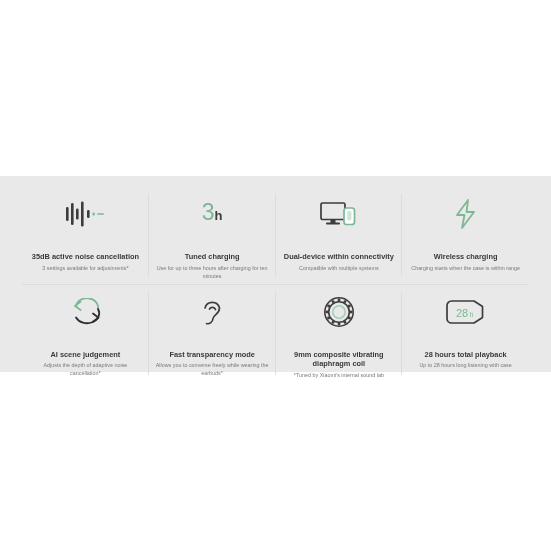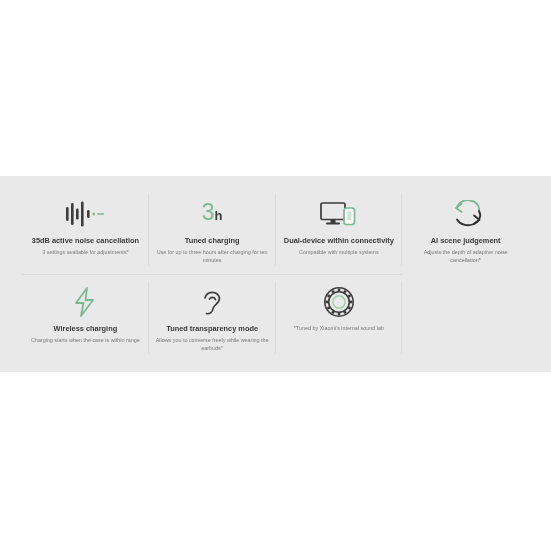--- a/index.html
+++ b/index.html
@@ -72,21 +72,21 @@
     font-weight:400;
   }
   .big-text .num{color:#7cb894;font-size:23px;}
   .big-text .unit{color:#3c3c3c;font-size:13px;font-weight:700;}
 
   .title{
     font-size:7.4px;
     line-height:9.5px;
     color:#3a3a3a;
     font-weight:700;
-    margin:0 0 2px 0;
+    margin:16px 0 2px 0;
     max-width:118px;
   }
   .desc{
     font-size:5.4px;
     line-height:8px;
     color:#7a7a7a;
     font-weight:400;
     max-width:118px;
   }
 </style>
@@ -137,49 +137,49 @@
             <rect x="25" y="8" width="10.5" height="16.5" rx="2.6" fill="#ffffff" stroke="#7cb894" stroke-width="1.7"></rect>
             <rect x="28.2" y="11.2" width="4.2" height="9" rx="1.3" fill="#cfe4d8"></rect>
           </svg>
         </div>
         <div class="title">Dual-device within connectivity</div>
         <div class="desc">Compatible with multiple systems</div>
       </div>
 
       <div class="cell">
         <div class="icon-wrap">
+          <svg width="28" height="30" viewBox="0 0 28 30">
+            <path d="M16 1 L5 16 L12.5 16 L10 29 L22 13 L14.5 13 Z" fill="none" stroke="#7cb894" stroke-width="1.8" stroke-linejoin="round" stroke-linecap="round"></path>
+          </svg>
+        </div>
+        <div class="title">Wireless charging</div>
+        <div class="desc">Charging starts when the case is within range</div>
+      </div>
+
+      <div class="cell">
+        <div class="icon-wrap">
           <svg width="36" height="28" viewBox="0 0 36 28">
             <path d="M9 8 A11 9 0 0 1 31 10.5" fill="none" stroke="#7cb894" stroke-width="1.8" stroke-linecap="round"></path>
             <path d="M13.5 3.8 L8 8 L13.6 12" fill="none" stroke="#7cb894" stroke-width="1.8" stroke-linecap="round" stroke-linejoin="round"></path>
             <path d="M31 11 A11 9 0 0 1 9 19.5" fill="none" stroke="#2f2f2f" stroke-width="1.8" stroke-linecap="round"></path>
             <path d="M26 15.5 L31.5 19.8 L26 23.8" fill="none" stroke="#2f2f2f" stroke-width="1.8" stroke-linecap="round" stroke-linejoin="round"></path>
           </svg>
         </div>
         <div class="title">AI scene judgement</div>
         <div class="desc">Adjusts the depth of adaptive noise cancellation*</div>
       </div>
 
       <div class="cell">
         <div class="icon-wrap">
-          <svg width="28" height="30" viewBox="0 0 28 30">
-            <path d="M16 1 L5 16 L12.5 16 L10 29 L22 13 L14.5 13 Z" fill="none" stroke="#7cb894" stroke-width="1.8" stroke-linejoin="round" stroke-linecap="round"></path>
-          </svg>
-        </div>
-        <div class="title">Wireless charging</div>
-        <div class="desc">Charging starts when the case is within range</div>
-      </div>
-
-      <div class="cell">
-        <div class="icon-wrap">
           <svg width="26" height="30" viewBox="0 0 26 30">
             <path d="M6 11 A7.5 7.5 0 0 1 20.5 11 C20.5 17 14.5 17.5 14 21.5 C13.7 25 10.5 27.5 7.5 26.5" fill="none" stroke="#3c3c3c" stroke-width="1.7" stroke-linecap="round" stroke-linejoin="round"></path>
             <path d="M10.5 12 A3.4 3.4 0 0 1 16.5 12.5" fill="none" stroke="#3c3c3c" stroke-width="1.7" stroke-linecap="round"></path>
           </svg>
         </div>
-        <div class="title">Tuned transparency mode</div>
+        <div class="title">Fast transparency mode</div>
         <div class="desc">Allows you to converse freely while wearing the earbuds*</div>
       </div>
 
       <div class="cell">
         <div class="icon-wrap">
           <svg width="32" height="32" viewBox="0 0 32 32">
             <circle cx="16" cy="16" r="14.2" fill="none" stroke="#3c3c3c" stroke-width="1.6"></circle>
             <circle cx="16" cy="16" r="10.3" fill="none" stroke="#3c3c3c" stroke-width="1.6"></circle>
             <circle cx="16" cy="16" r="6.2" fill="none" stroke="#9fd0b4" stroke-width="1.5"></circle>
             <g fill="#3c3c3c">
@@ -191,20 +191,32 @@
               <circle cx="22" cy="26.4" r="1.45"></circle>
               <circle cx="16" cy="28" r="1.45"></circle>
               <circle cx="10" cy="26.4" r="1.45"></circle>
               <circle cx="5.6" cy="22" r="1.45"></circle>
               <circle cx="4" cy="16" r="1.45"></circle>
               <circle cx="5.6" cy="10" r="1.45"></circle>
               <circle cx="10" cy="5.6" r="1.45"></circle>
             </g>
           </svg>
         </div>
+        <div class="title">9mm composite vibrating diaphragm coil</div>
         <div class="desc">*Tuned by Xiaomi's internal sound lab</div>
       </div>
 
+      <div class="cell">
+        <div class="icon-wrap">
+          <svg width="44" height="24" viewBox="0 0 44 24">
+            <path d="M3 5.5 A4.5 4.5 0 0 1 7.5 1 L30 1 L38.5 6.5 L38.5 17.5 L30 23 L7.5 23 A4.5 4.5 0 0 1 3 18.5 Z" fill="none" stroke="#3c3c3c" stroke-width="1.7" stroke-linejoin="round"></path>
+            <text x="12" y="16.6" font-family="'Liberation Sans',sans-serif" font-size="11" font-weight="400" fill="#7cb894">28</text>
+            <text x="25.5" y="16.6" font-family="'Liberation Sans',sans-serif" font-size="7" font-weight="400" fill="#7cb894">h</text>
+          </svg>
+        </div>
+        <div class="title">28 hours total playback</div>
+        <div class="desc">Up to 28 hours long listening with case</div>
+      </div>
 
     </div>
   </div>
 
 </div>
 
 </body></html>

